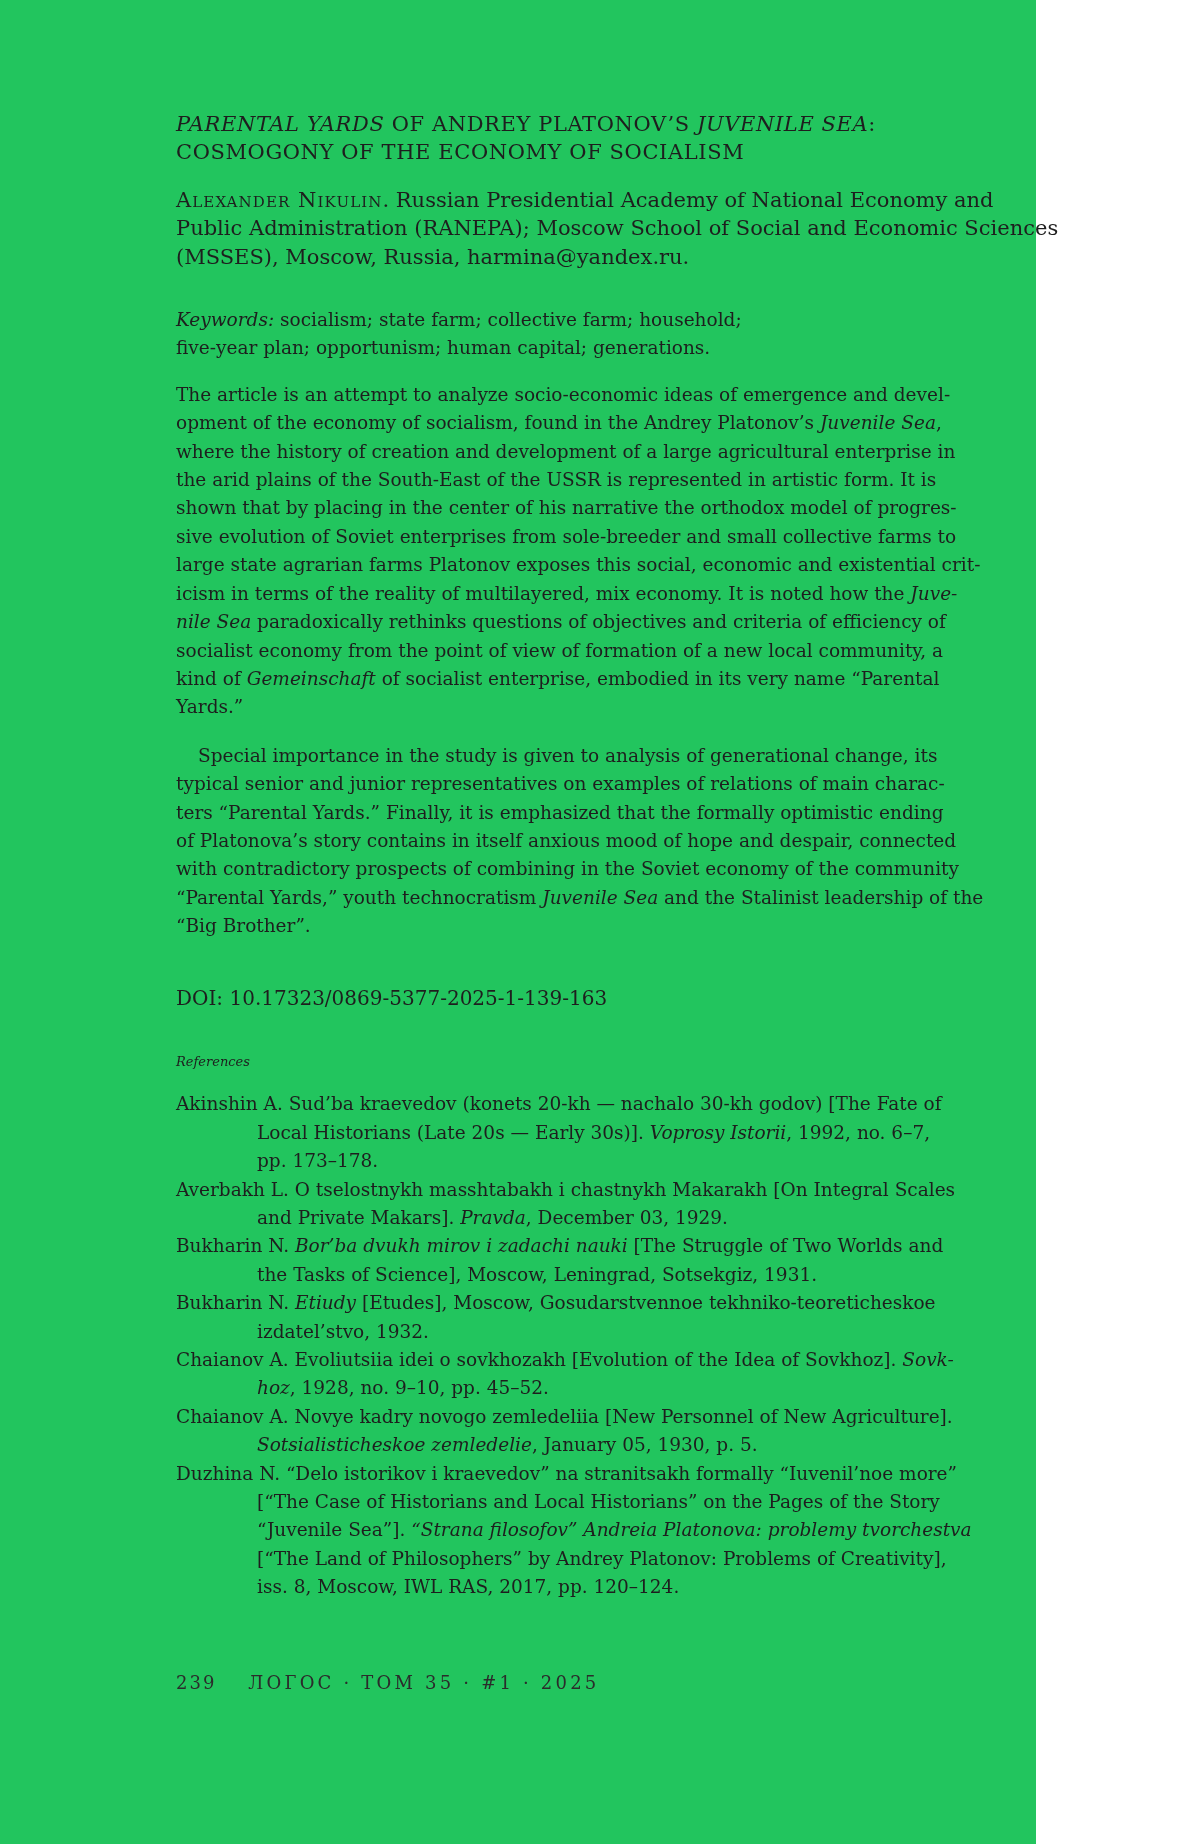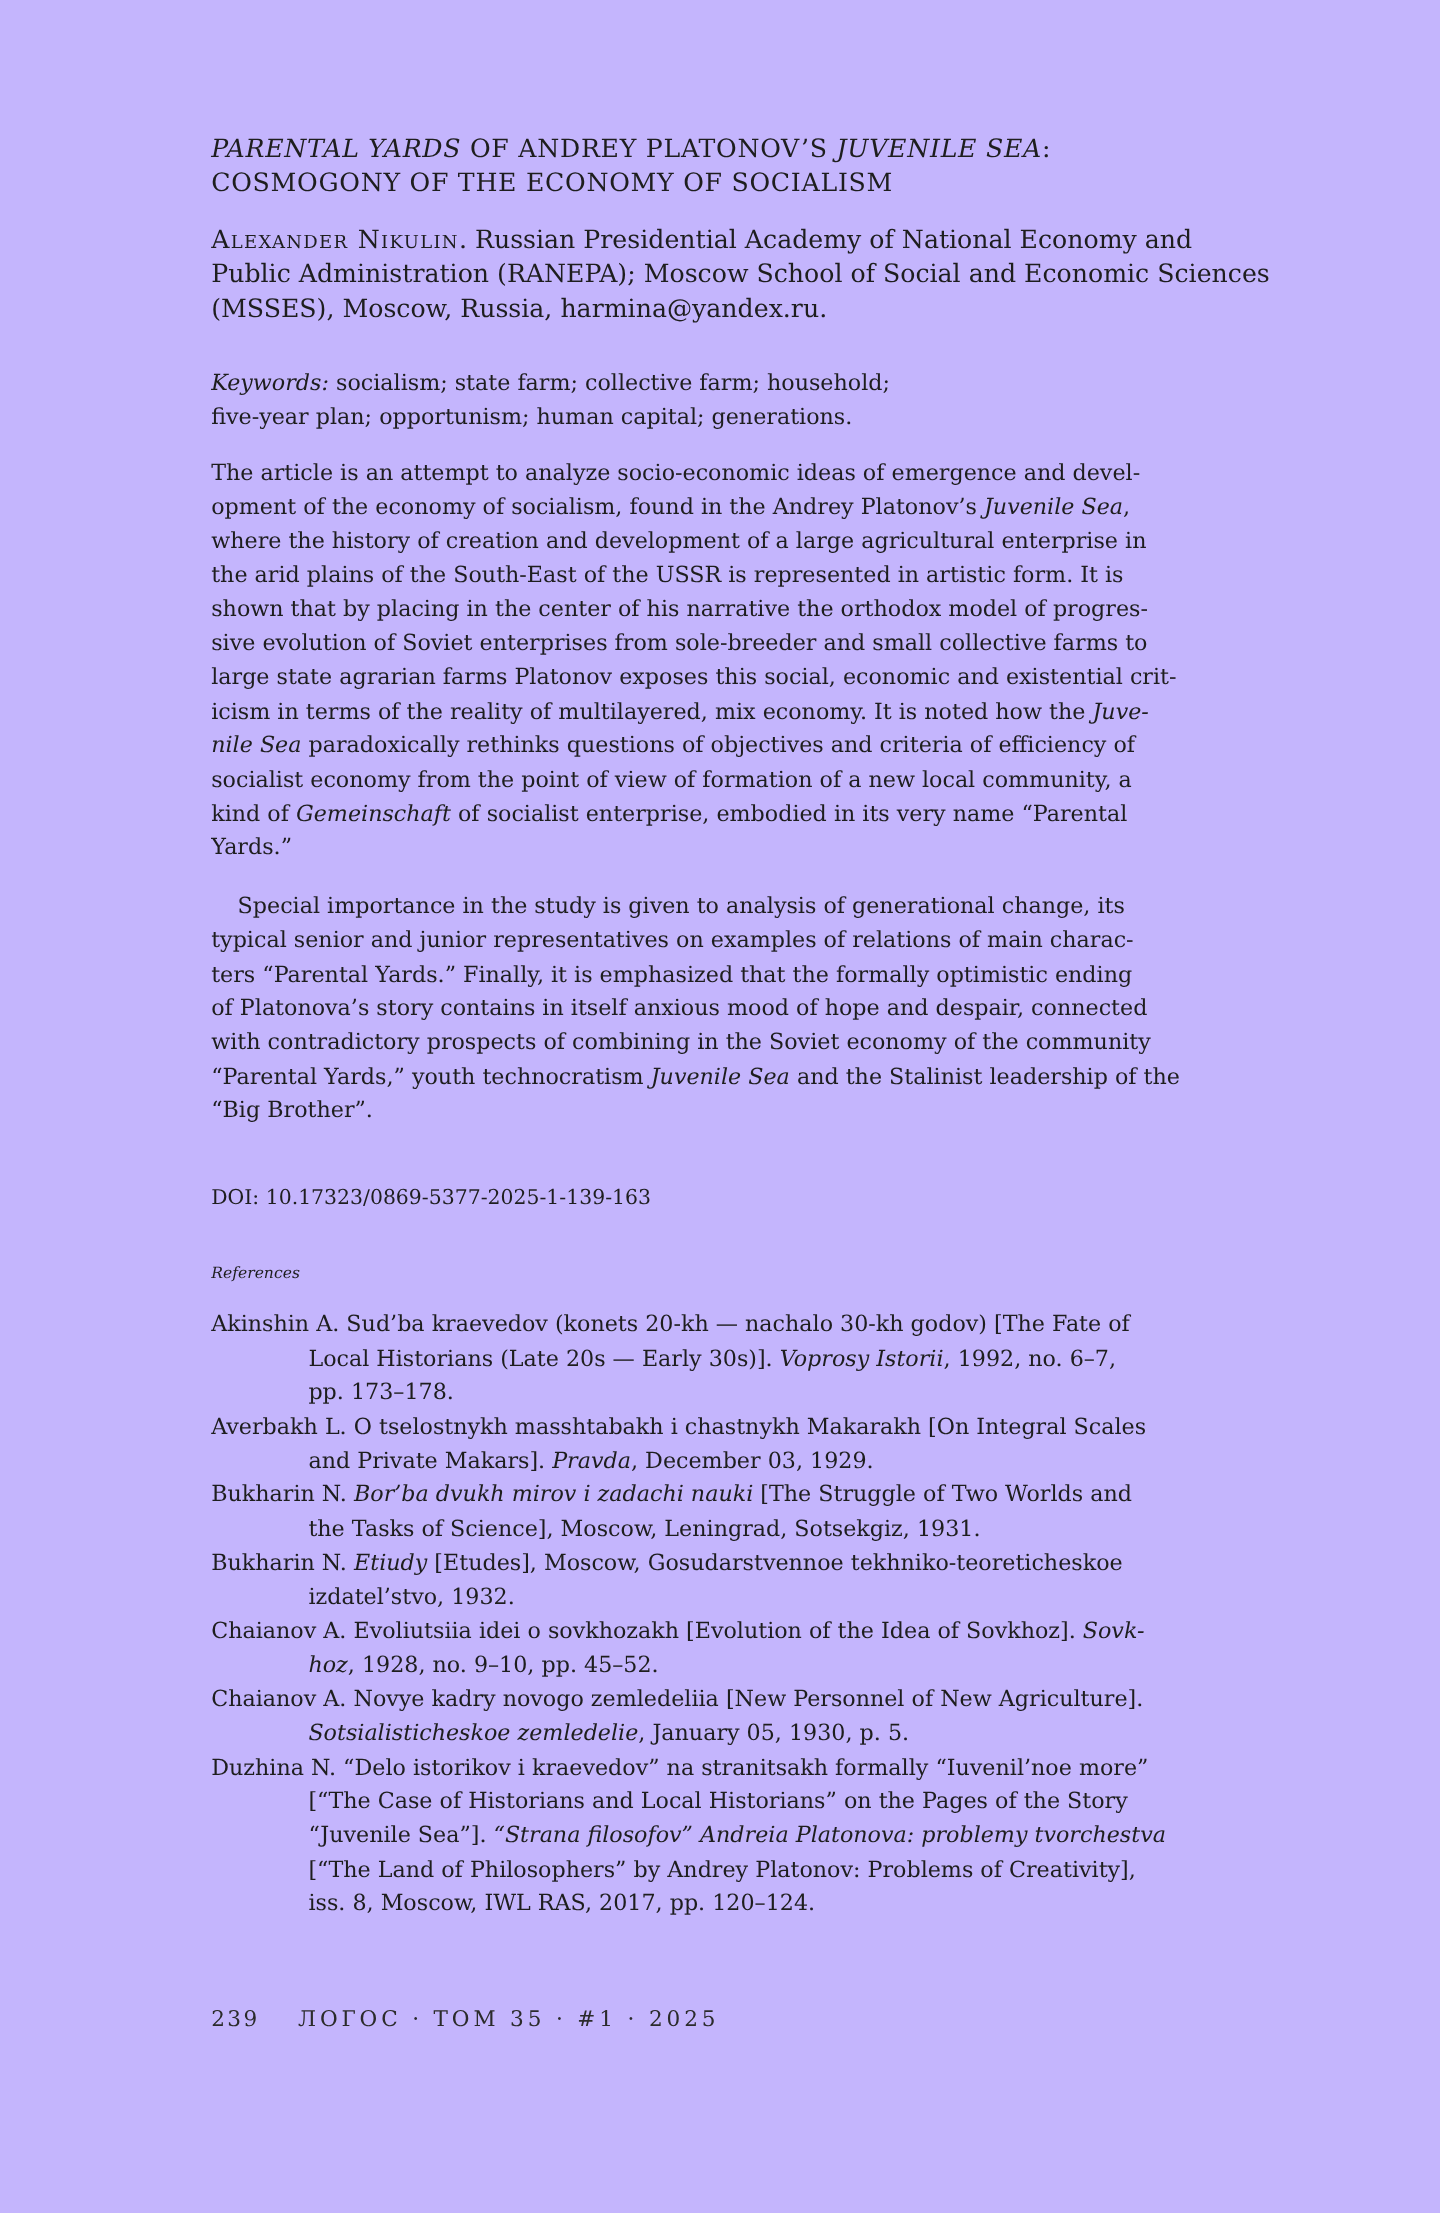--- a/index.html
+++ b/index.html
@@ -11,23 +11,23 @@
     width: 1200px;
     height: 1844px;
     position: relative;
     font-family: "DejaVu Serif", "Liberation Serif", serif;
     color: #1e1e1e;
     overflow: hidden;
   }
   .page {
     position: absolute;
     top: 0; left: 0;
-    width: 1200px;
+    width: 1036px;
     height: 1844px;
-    background: #c4b5fd;
+    background: #22c55e;
   }
   .content {
     position: absolute;
     left: 176px;
     top: 0;
     width: 845px;
   }
   .line {
     line-height: 28.4px;
     white-space: nowrap;
@@ -52,21 +52,21 @@
   .abstract-block {
     margin-top: 18px;
     font-size: 18.5px;
   }
   .abstract-p2 .line:first-child {
     text-indent: 22px;
     margin-top: 20px;
   }
   .doi-block {
     margin-top: 43px;
-    font-size: 17px;
+    font-size: 20px;
   }
   .ref-heading {
     margin-top: 36px;
     font-size: 13px;
     font-style: italic;
   }
   .refs-block {
     margin-top: 14px;
     font-size: 18.5px;
   }

